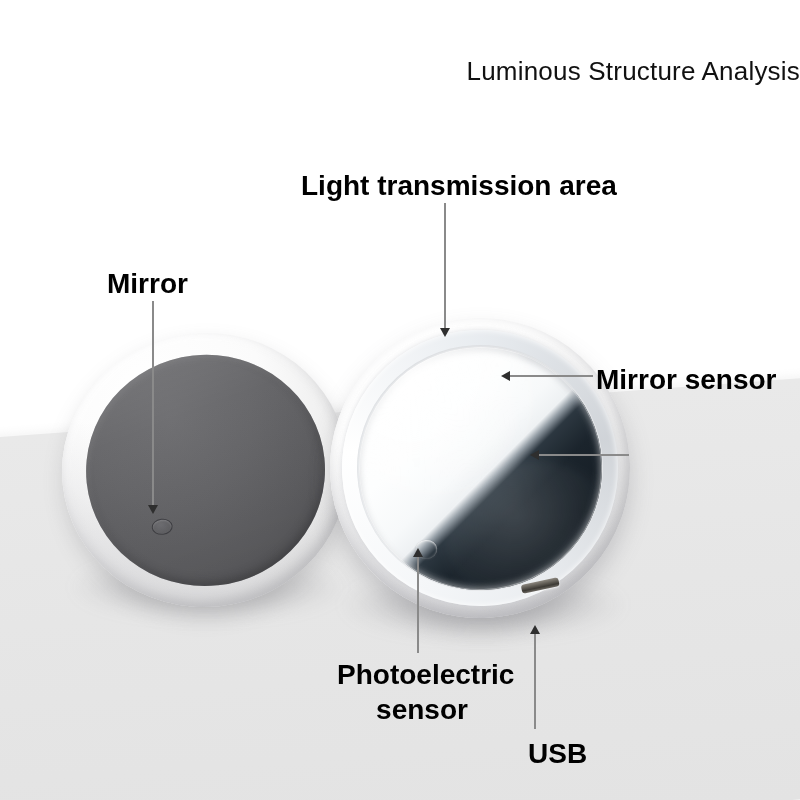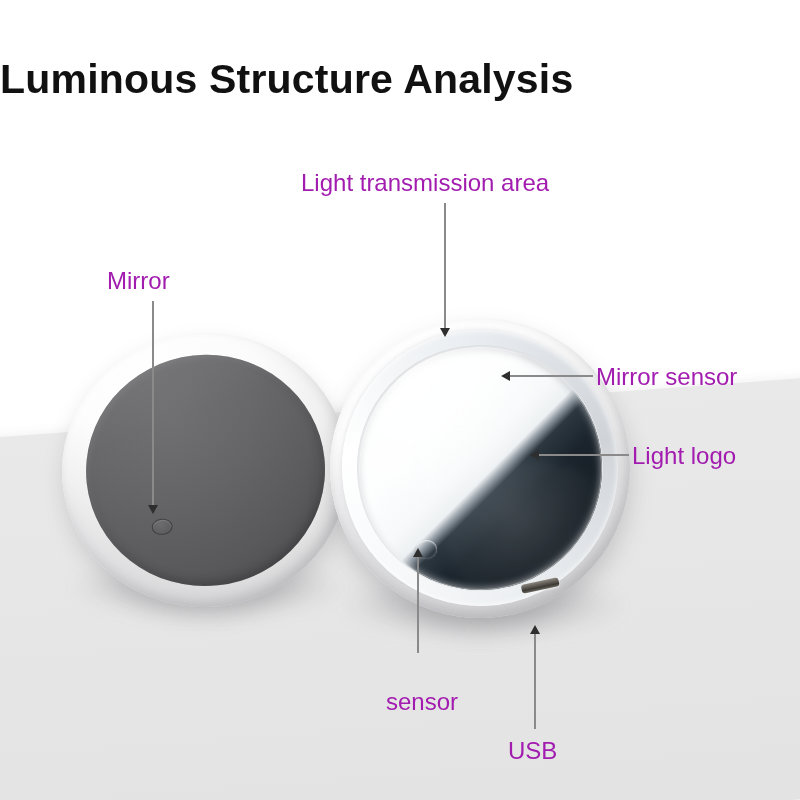--- a/index.html
+++ b/index.html
@@ -45,33 +45,33 @@
     transform-origin: left top;
     filter: blur(3px);
   }
 
   
   .title {
     position: absolute;
     left: 0;
     top: 56px;
     width: 800px;
-    text-align: left;
-    font-size: 41px;
-    font-weight: bold;
+    text-align: right;
+    font-size: 26px;
+    font-weight: normal;
     color: #111111;
     letter-spacing: 0.2px;
   }
 
   
   .label {
     position: absolute;
-    color: #a21caf;
-    font-size: 24px;
-    font-weight: normal;
+    color: #000000;
+    font-size: 28px;
+    font-weight: bold;
     white-space: nowrap;
     line-height: 1.25;
   }
   .label.two-line { white-space: normal; text-align: center; }
 
   
   .leader {
     position: absolute;
     background: #8a8a8a;
   }
@@ -337,28 +337,27 @@
   <div class="arrow down" style="left:440px; top:328px;"></div>
 
   <div class="label" style="left:107px; top:266px;">Mirror</div>
   <div class="leader v" style="left:152px; top:301px; height:208px;"></div>
   <div class="arrow down" style="left:148px; top:505px;"></div>
 
   <div class="label" style="left:596px; top:362px;">Mirror sensor</div>
   <div class="leader h" style="left:509px; top:375px; width:84px;"></div>
   <div class="arrow left" style="left:501px; top:371px;"></div>
 
-  <div class="label" style="left:632px; top:441px;">Light logo</div>
   <div class="leader h" style="left:538px; top:454px; width:91px;"></div>
   <div class="arrow left" style="left:530px; top:450px;"></div>
 
   <div class="label two-line" style="left:337px; top:657px; width:170px;">
-    <br>
+    <span>Photoelectric</span><br>
     <span>sensor</span>
   </div>
   <div class="leader v" style="left:417px; top:557px; height:96px;"></div>
   <div class="arrow up" style="left:413px; top:548px;"></div>
 
-  <div class="label" style="left:508px; top:736px;">USB</div>
+  <div class="label" style="left:528px; top:736px;">USB</div>
   <div class="leader v" style="left:534px; top:634px; height:95px;"></div>
   <div class="arrow up" style="left:530px; top:625px;"></div>
 
 </div>
 
 </body></html>

